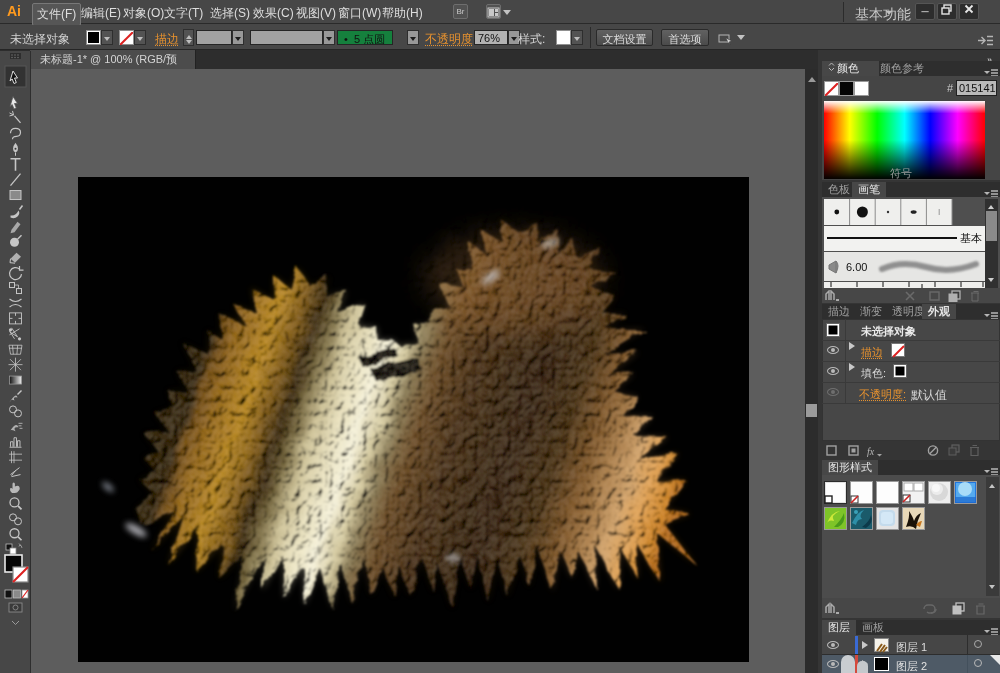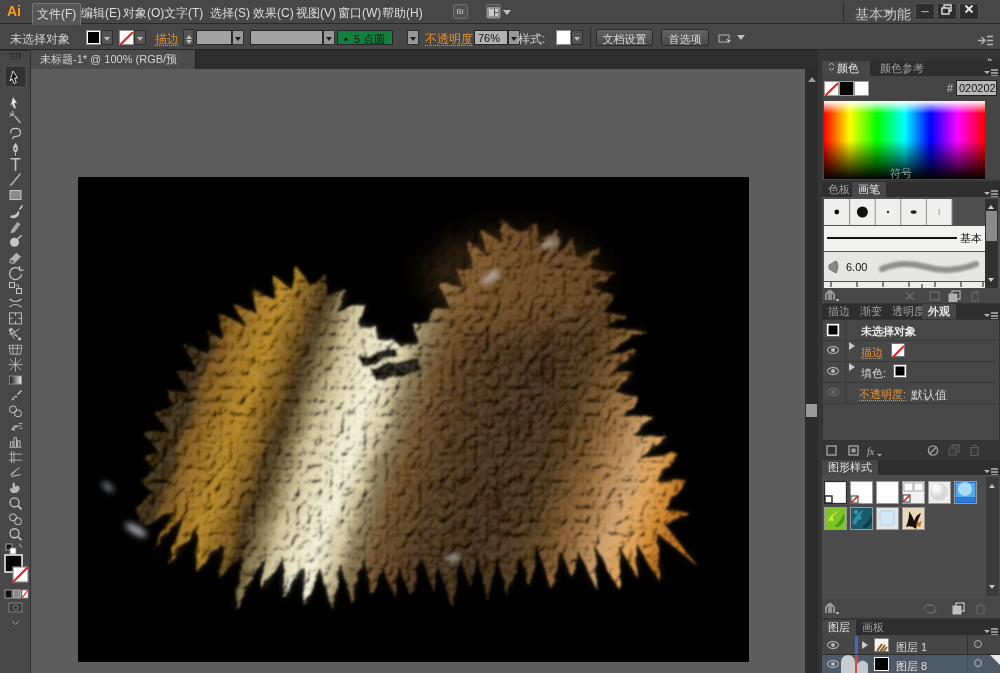--- a/index.html
+++ b/index.html
@@ -345,36 +345,36 @@
   <div class="abs" id="vscroll">
     <div class="abs" style="left:3px;top:4px;border:4px solid transparent;border-bottom:5px solid #9a9a9a"></div>
     <div id="vthumb"></div>
   </div>
 
   <div class="abs" id="dock"></div>
 
   <div class="abs" style="left:987px;top:55px;color:#b8b8b8;font-size:9px;font-weight:bold;letter-spacing:-2px">»</div>
 
   <div class="panel-tabs" style="left:822px;top:61px"></div>
-  <div class="ptab on" style="left:822px;top:61px;width:48px"><svg width="7" height="10" style="margin-right:2px">
+  <div class="ptab on" style="left:822px;top:61px;width:57px"><svg width="7" height="10" style="margin-right:2px">
         <path d="M1 3.5 l2.5 -2.5 l2.5 2.5 M1 6 l2.5 2.5 l2.5 -2.5" fill="none" stroke="#bbb"></path>
       </svg>颜色</div>
   <div class="ptab" style="left:874px;top:61px">颜色参考</div>
   <div class="pmenu" style="left:984px;top:64px"><svg width="14" height="9">
         <path d="M0 2 l3 3 l3 -3z" fill="#b5b5b5"></path>
         <path d="M7 1 h7 M7 4 h7 M7 7 h7" stroke="#b5b5b5" stroke-width="1.3"></path>
       </svg></div>
   <div class="abs" style="left:822px;top:76px;width:178px;height:104px;background:#454545"></div>
   <div class="sw" style="left:824px;top:81px;background:#fff;border-color:#999"><svg width="13" height="13">
         <line x1="0" y1="13" x2="13" y2="0" stroke="#d22" stroke-width="2"></line>
       </svg></div>
   <div class="sw" style="left:839px;top:81px;background:#050505;border-color:#999"></div>
   <div class="sw" style="left:854px;top:81px;background:#fff;border-color:#999"></div>
   <div class="abs" style="left:947px;top:82px;color:#c9c9c9;font-size:11px">#</div>
-  <div class="abs" style="left:956px;top:80px;width:41px;height:16px;background:#b9b9b9;border:1px solid #1f1f1f;font-size:11px;color:#111;padding:1px 2px;overflow:hidden">020202</div>
+  <div class="abs" style="left:956px;top:80px;width:41px;height:16px;background:#b9b9b9;border:1px solid #1f1f1f;font-size:11px;color:#111;padding:1px 2px;overflow:hidden">015141</div>
   <div class="abs" id="spectrum" style="left:824px;top:101px;width:161px;height:78px;
     background:linear-gradient(to bottom, rgba(255,255,255,0.98) 0%, rgba(255,255,255,0) 16%, rgba(0,0,0,0) 50%, rgba(0,0,0,0.97) 99%),
     linear-gradient(to right,#f00 0%,#ff0 16%,#0f0 33%,#0ff 50%,#00f 66%,#f0f 83%,#f00 100%)"></div>
 
   <div class="panel-tabs" style="left:822px;top:182px"></div>
   <div class="ptab" style="left:822px;top:182px">色板</div>
   <div class="ptab on" style="left:852px;top:182px">画笔</div>
   <div class="ptab" style="left:884px;top:166px">符号</div>
   <div class="pmenu" style="left:984px;top:185px"><svg width="14" height="9">
         <path d="M0 2 l3 3 l3 -3z" fill="#b5b5b5"></path>
@@ -596,21 +596,21 @@
       </svg></div>
   <div class="abs" style="left:896px;top:640px;color:#dcdcdc;font-size:11px">图层 1</div>
   <div class="abs" style="left:967px;top:635px;width:1px;height:38px;background:#2d2d2d"></div>
   <div class="abs" style="left:974px;top:640px;width:8px;height:8px;border:1.5px solid #aaa;border-radius:50%"></div>
 
   <div class="abs" style="left:822px;top:655px;width:178px;height:18px;background:#4e5a66"></div>
   <div class="eye" style="left:827px;top:660px"></div>
   <div class="abs" style="left:855px;top:655px;width:3px;height:18px;background:#d34a3e"></div>
   <div class="tri" style="left:862px;top:660px"></div>
   <div class="abs" style="left:874px;top:657px;width:15px;height:14px;background:#000;border:1px solid #fff"></div>
-  <div class="abs" style="left:896px;top:659px;color:#e2e2e2;font-size:11px">图层 8</div>
+  <div class="abs" style="left:896px;top:659px;color:#e2e2e2;font-size:11px">图层 2</div>
   <div class="abs" style="left:967px;top:655px;width:1px;height:18px;background:#43505c"></div>
   <div class="abs" style="left:974px;top:659px;width:8px;height:8px;border:1.5px solid #b8b8b8;border-radius:50%"></div>
   <div class="abs" style="left:0;top:0">
       <svg class="abs" style="left:990px;top:655px" width="10" height="10">
         <path d="M10 0 v10 L0 0 z" fill="#e8e8e8"></path>
       </svg>
     </div>
 
   <div class="abs" style="left:841px;top:655px;width:14px;height:26px;background:#c9cdd1;border-radius:7px"></div>
   <div class="abs" style="left:857px;top:661px;width:11px;height:20px;background:#c4c8cc;border-radius:5px"></div>

